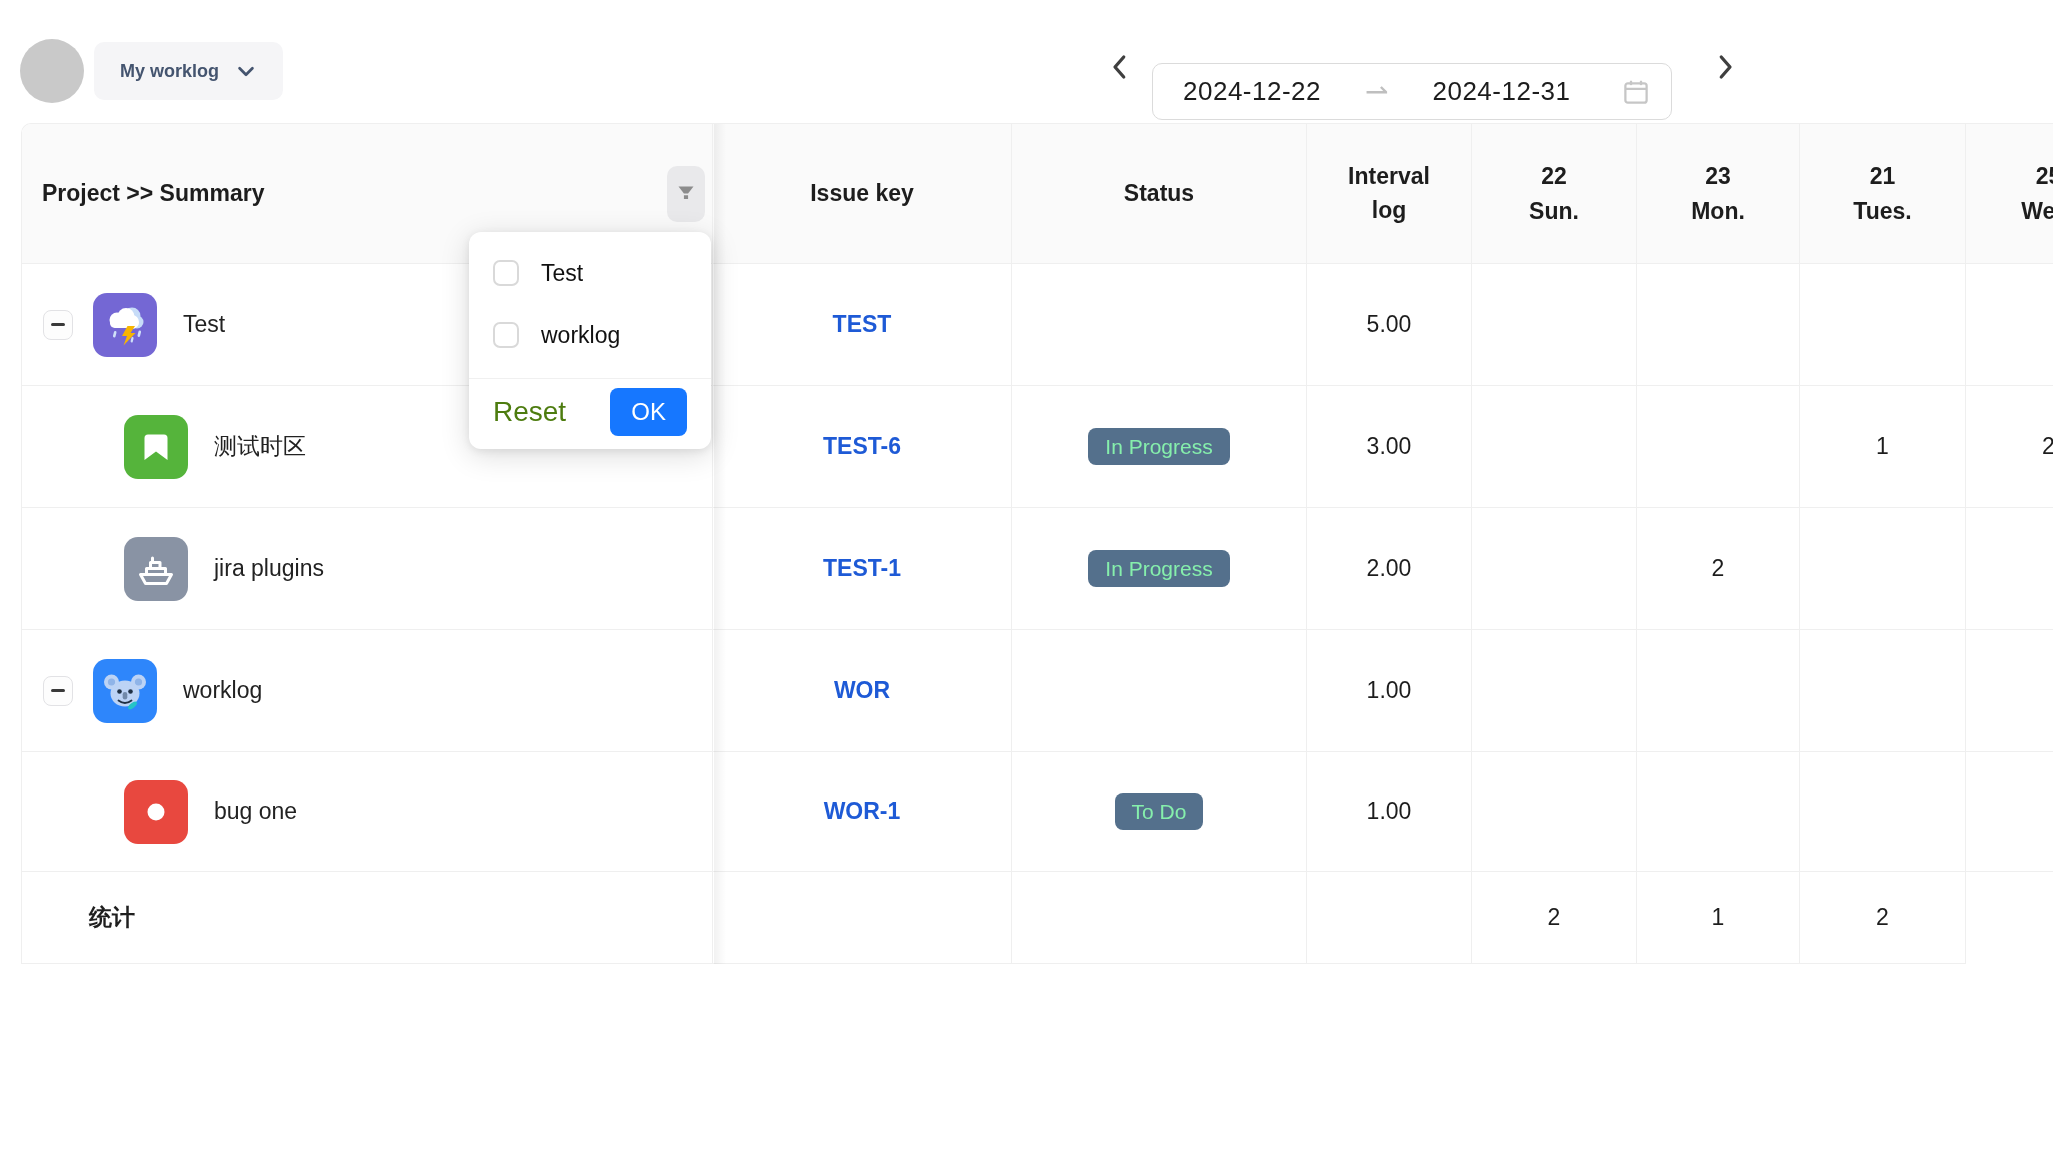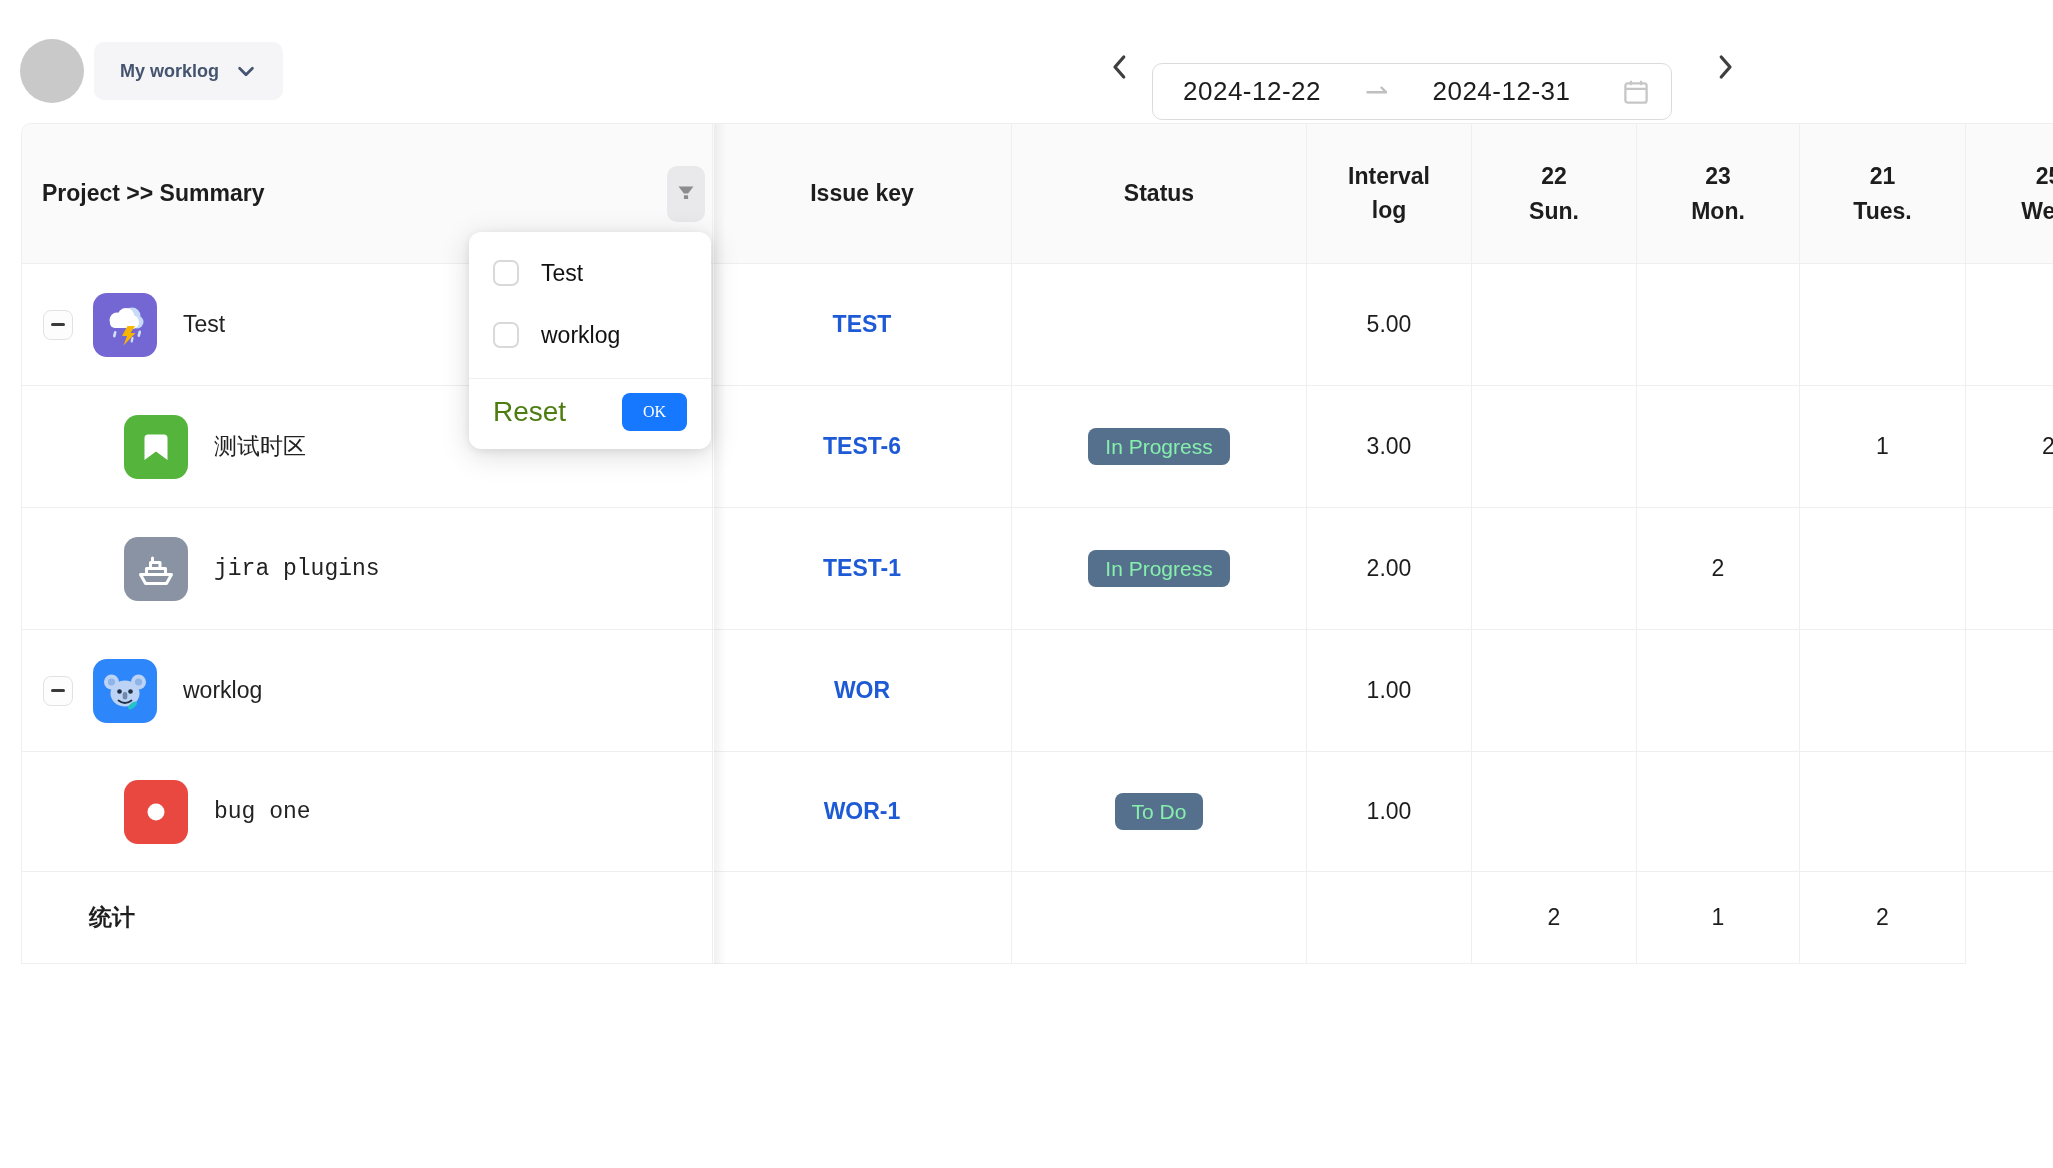--- a/index.html
+++ b/index.html
@@ -26,21 +26,21 @@
     justify-content:center;font-size:23px;box-sizing:border-box;position:relative;background:#fff;}
   .header-row .cell{background:#FAFAFA;font-weight:700;color:#1d1d1d;height:140px;text-align:center;}
   .header-row .c-project{justify-content:flex-start;padding-left:20px;}
   .header-row .interval-h{padding:0 30px;line-height:1.45;}
   .day-h{line-height:1.5;}
   .body-row .cell{height:122px;}
   .body-row.short .cell{height:120px;}
   .summary-row .cell{height:92px;}
   .c-project{justify-content:flex-start;}
   .body-row .c-project.project{padding-left:21px;}
-  .body-row .c-project.issue{padding-left:102px;font-family:Liberation Mono, monospace;}
+  .body-row .c-project.issue{padding-left:102px;}
   .summary-row .c-project{padding-left:67px;font-weight:600;}
   .collapse-btn{width:30px;height:30px;border:1.5px solid #E2E2E5;border-radius:8px;background:#FDFDFD;
     display:flex;align-items:center;justify-content:center;margin-right:20px;cursor:pointer;box-sizing:border-box;flex:none;}
   .collapse-btn .minus{width:14px;height:2.6px;background:#3a3a3a;border-radius:2px;}
   .proj-icon{width:64px;height:64px;border-radius:14px;display:flex;align-items:center;justify-content:center;
     margin-right:26px;flex:none;}
   .proj-icon svg{width:48px;height:48px;}
   .proj-name{font-size:23px;color:#222;}
   .issue-link{color:#1E5AD6;font-weight:600;font-size:23px;text-decoration:none;cursor:pointer;}
   .badge{background:#54708C;color:#86efac;font-size:21px;font-weight:500;border-radius:8px;padding:8px 17px;line-height:1;}
@@ -52,22 +52,22 @@
   
   .popup{position:absolute;left:469px;top:232px;width:242px;background:#fff;border-radius:12px;z-index:10;
     box-shadow:0 6px 30px rgba(0,0,0,0.14),0 2px 8px rgba(0,0,0,0.08);}
   .popup-items{padding:10px 0 12px 0;}
   .popup-item{display:flex;align-items:center;height:62px;padding:0 24px;cursor:pointer;}
   .cbx{width:26px;height:26px;border:2px solid #D9D9D9;border-radius:7px;background:#fff;box-sizing:border-box;flex:none;}
   .popup-item .plabel{margin-left:22px;font-size:23px;color:#111;}
   .popup-footer{border-top:1px solid #F0F0F0;height:66px;display:flex;align-items:center;
     justify-content:space-between;padding:0 24px 4px 24px;}
   .reset-btn{color:#4d7c0f;font-size:28px;cursor:not-allowed;}
-  .ok-btn{background:#1677FF;color:#fff;border:none;border-radius:8px;font-size:16px;font-weight:500;
-    padding:10px 21px;cursor:pointer;font-family:Liberation Serif, serif;}
+  .ok-btn{background:#1677FF;color:#fff;border:none;border-radius:8px;font-size:24px;font-weight:500;
+    padding:10px 21px;cursor:pointer;font-family:Liberation Sans, sans-serif;}
 </style>
 </head>
 <body>
 
 <div class="topbar">
   <div class="avatar"></div>
 
   <div class="view-btn">
     <span class="vlabel">My worklog</span>
     <span style="display:flex;">

